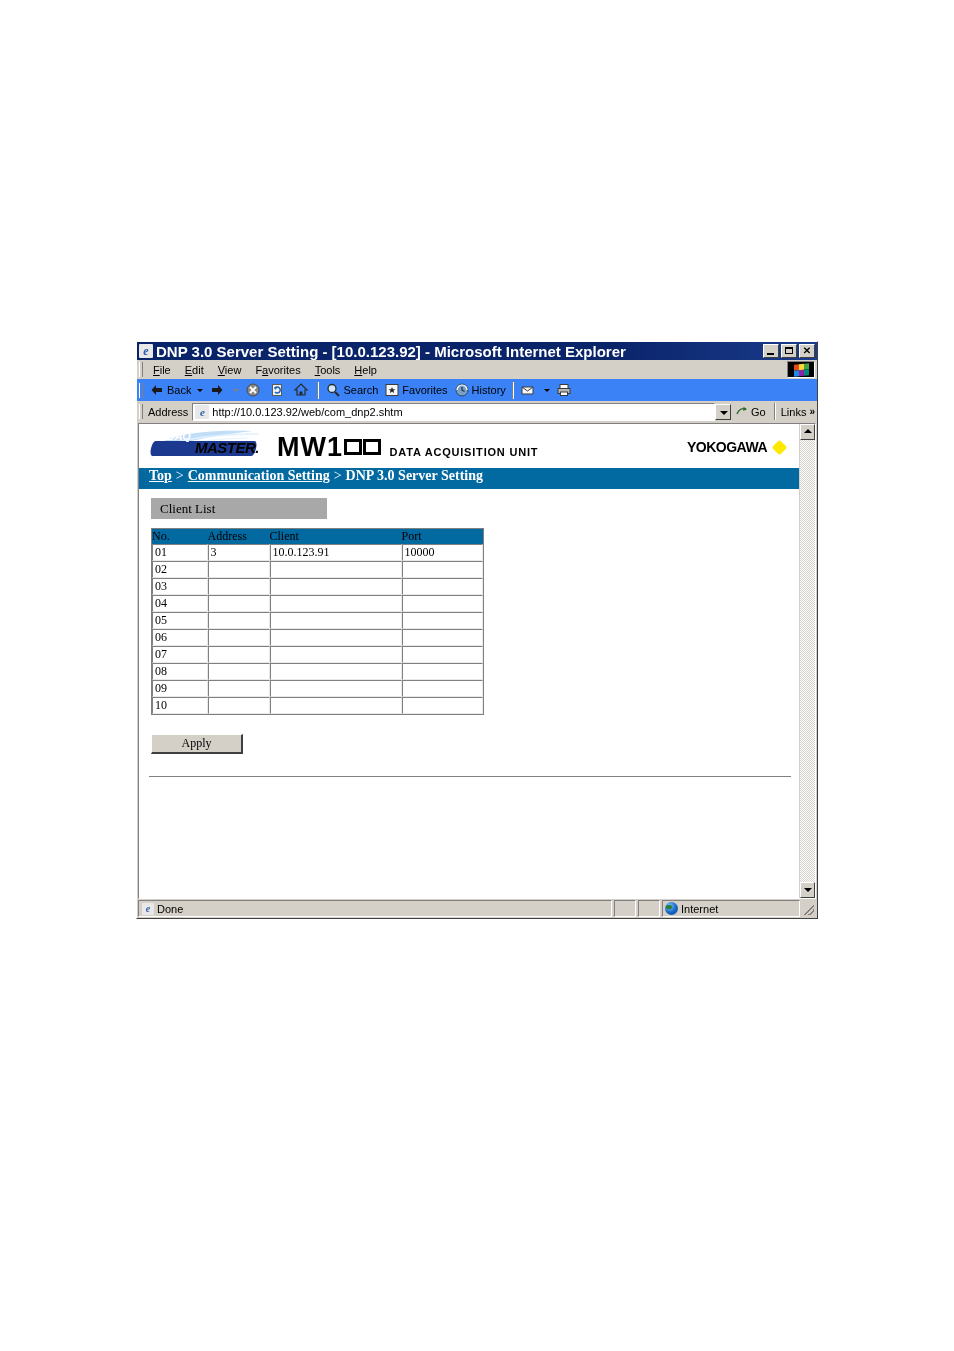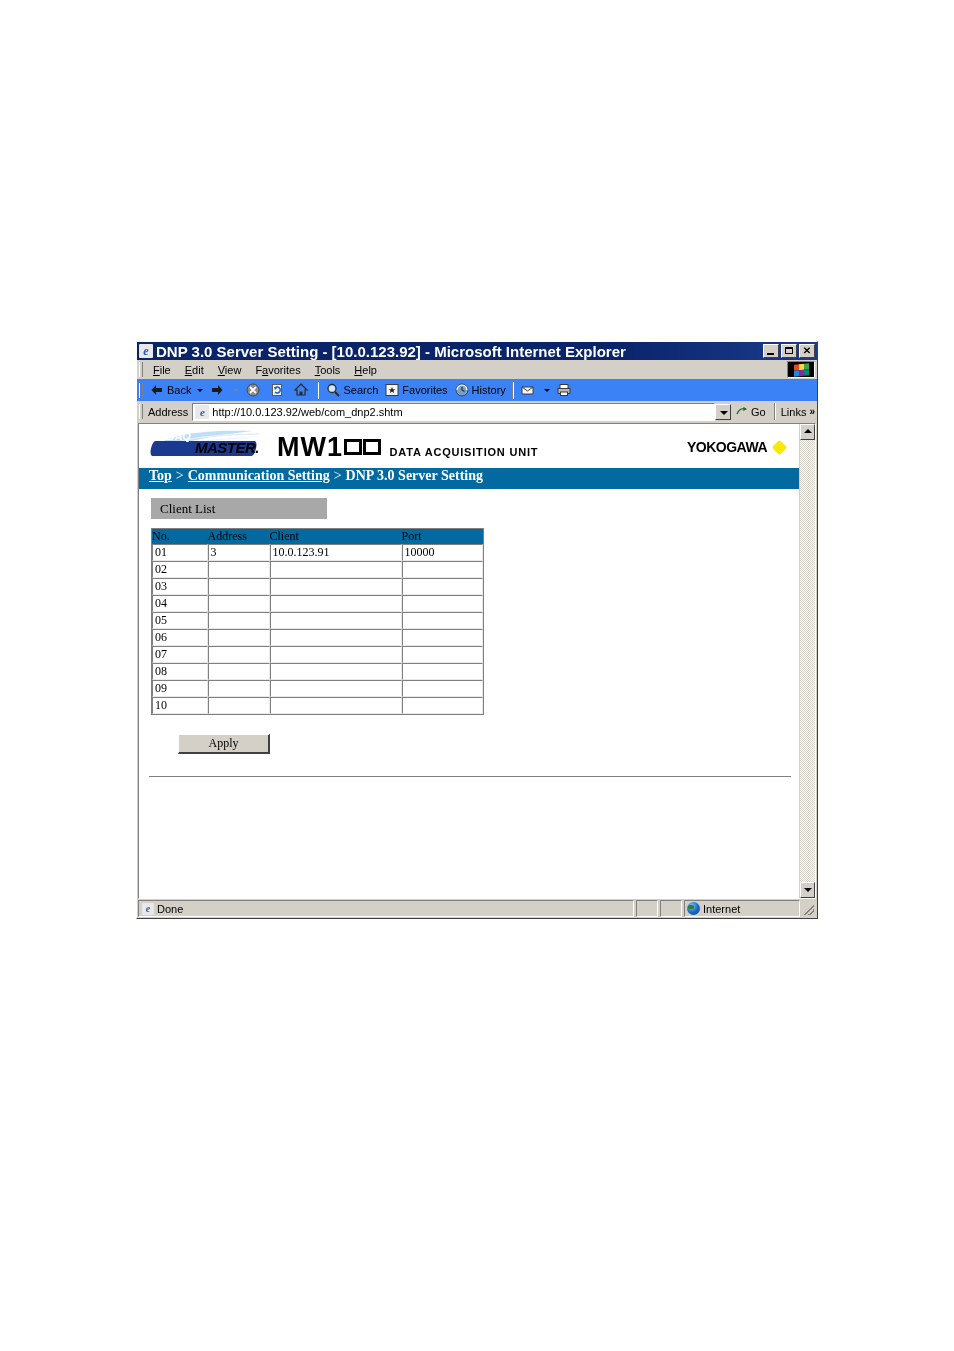--- a/index.html
+++ b/index.html
@@ -386,21 +386,21 @@
     box-sizing: border-box;
     display: flex;
     align-items: center;
     font-size: 11px;
     color: #000;
     padding: 0 2px;
     overflow: hidden;
   }
   .sb-main { flex: 1 1 auto; }
   .sb-small { width: 22px; flex: 0 0 auto; }
-  .sb-zone { width: 116px; flex: 0 0 auto; }
+  .sb-zone { width: 138px; flex: 0 0 auto; }
   .sb-grip {
     width: 14px;
     height: 17px;
     flex: 0 0 auto;
     position: relative;
   }
   .sb-grip::after {
     content: "";
     position: absolute;
     right: 2px; bottom: 2px;
@@ -625,21 +625,20 @@
     font-size: 12px;
     color: #000000;
     line-height: 15px;
     padding: 0 2px;
     white-space: nowrap;
     overflow: hidden;
   }
 
   .apply-wrap {
     padding: 18px 0 0 12px;
-    margin-left: 27px;
   }
   .apply-btn {
     width: 92px;
     height: 20px;
     background: #d4d0c8;
     border-top: 1px solid #ffffff;
     border-left: 1px solid #ffffff;
     border-right: 2px solid #404040;
     border-bottom: 2px solid #404040;
     box-sizing: border-box;

